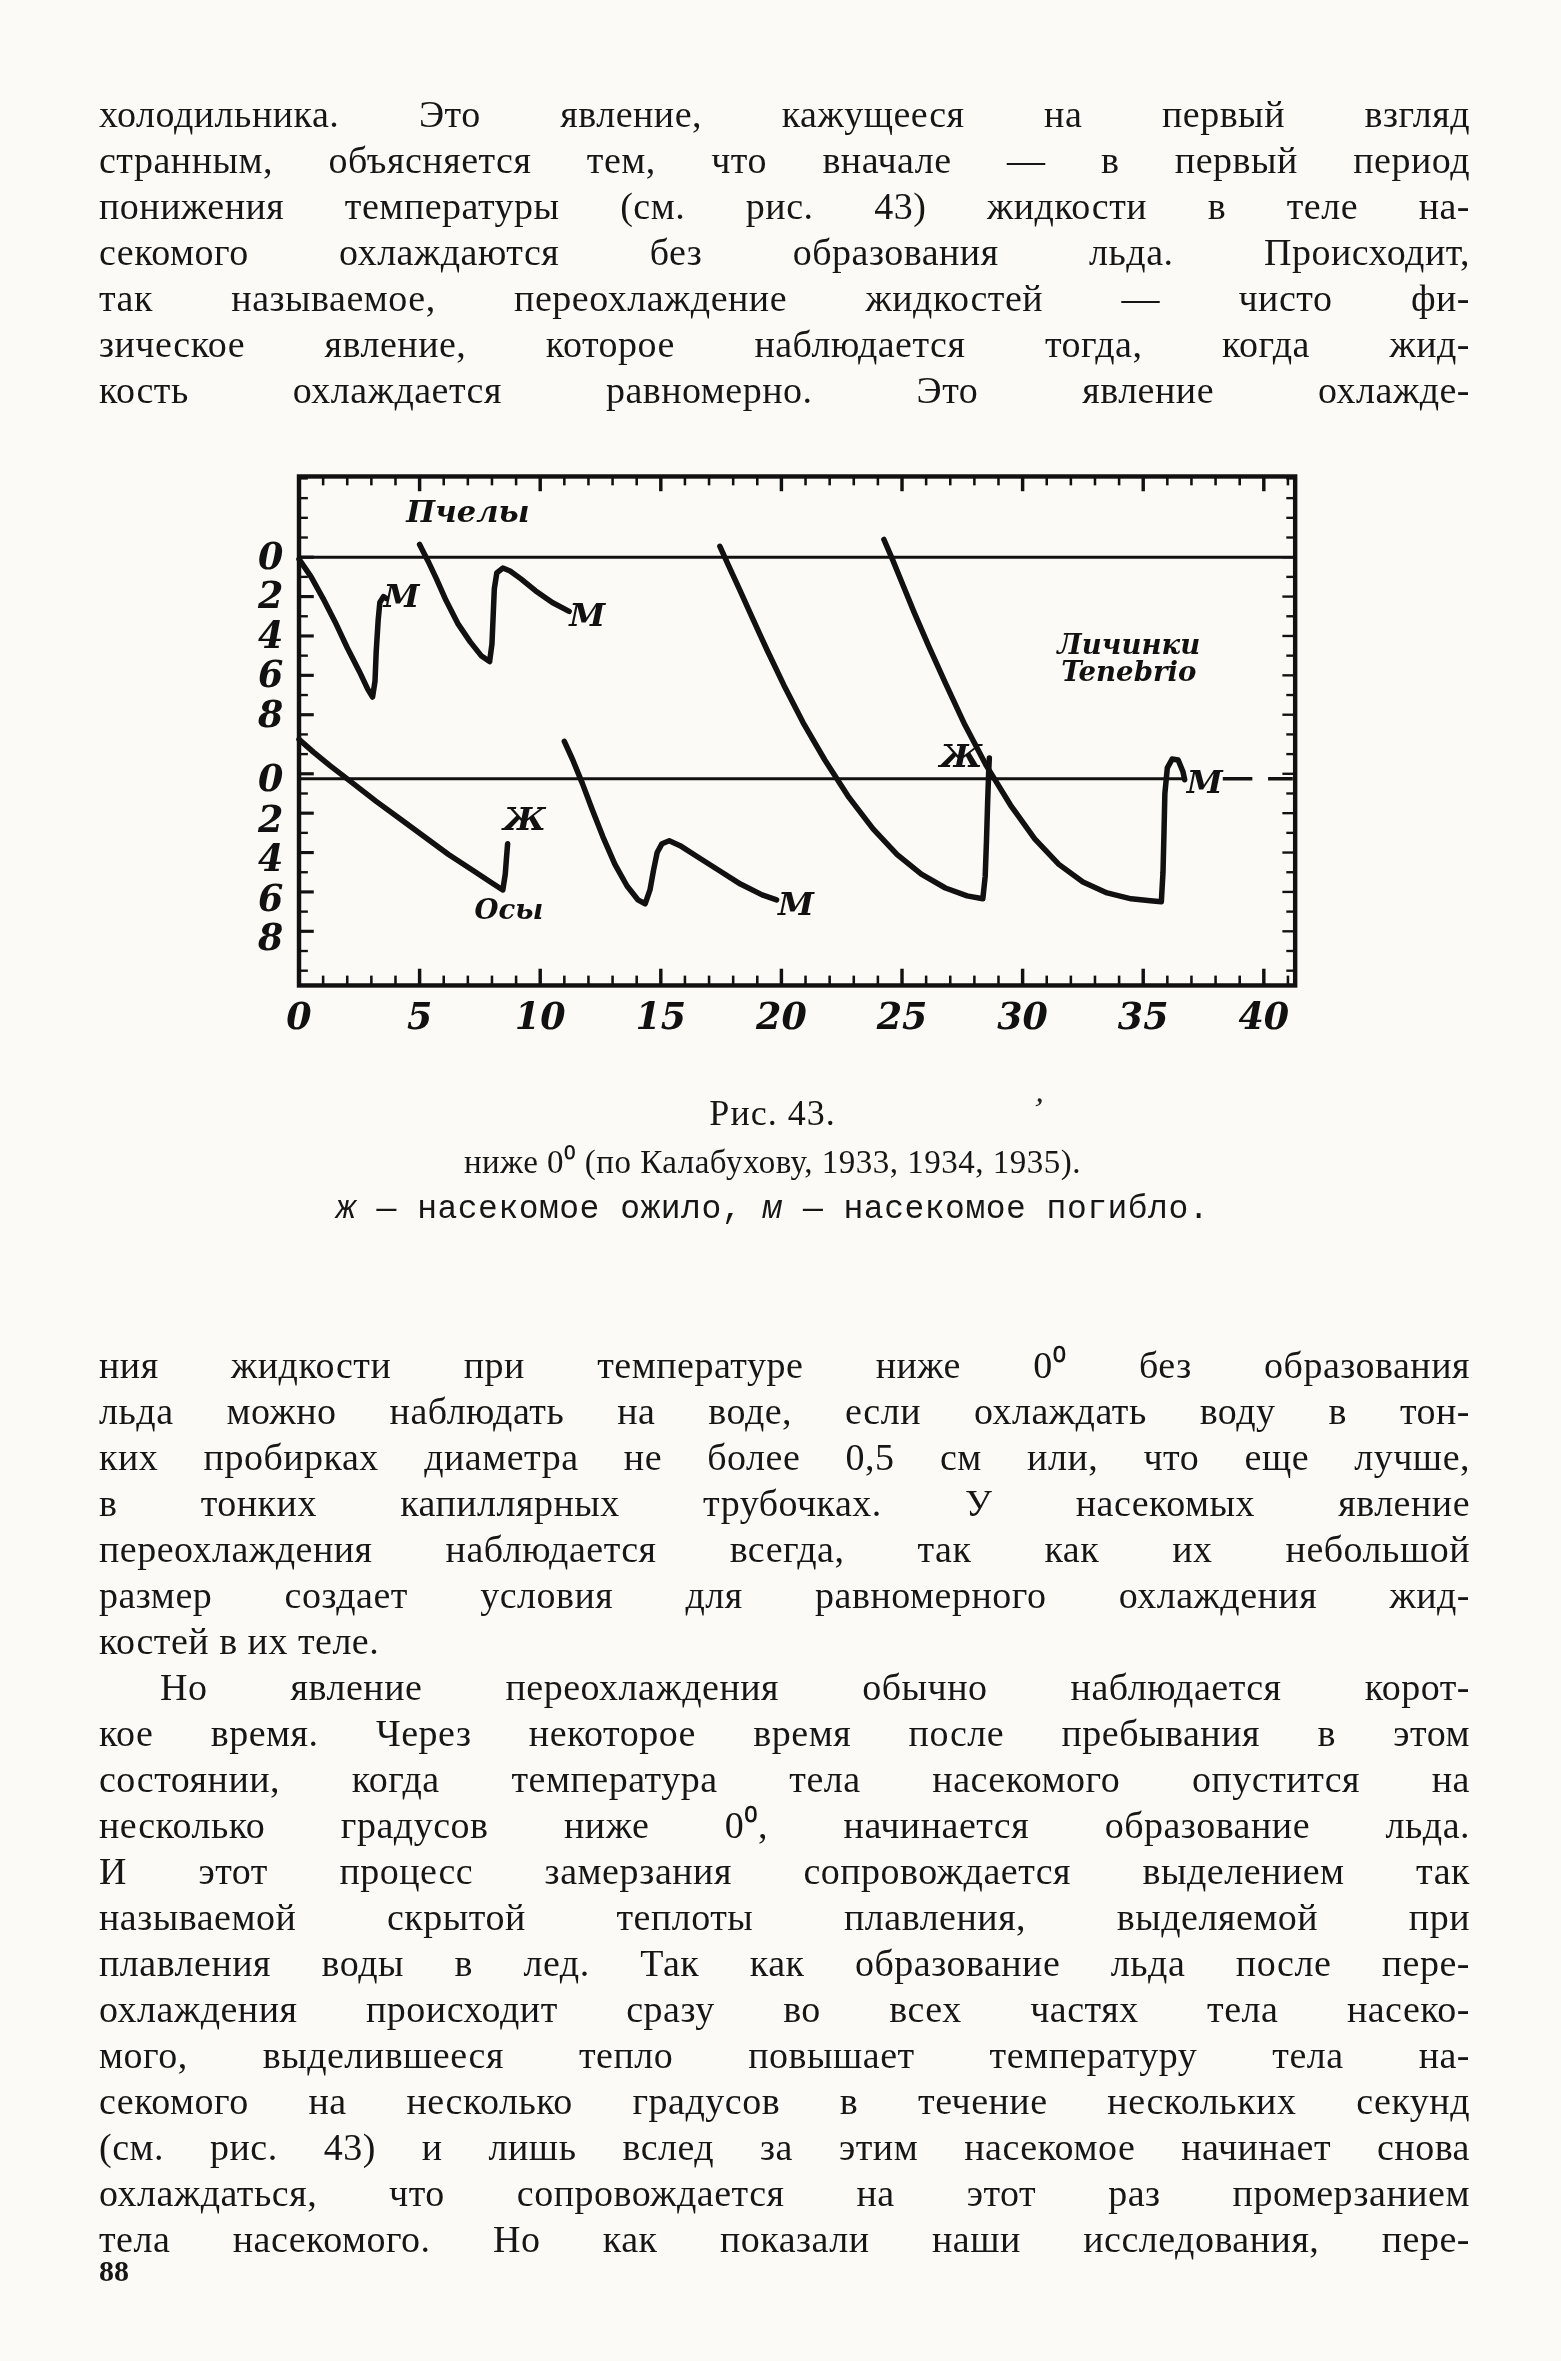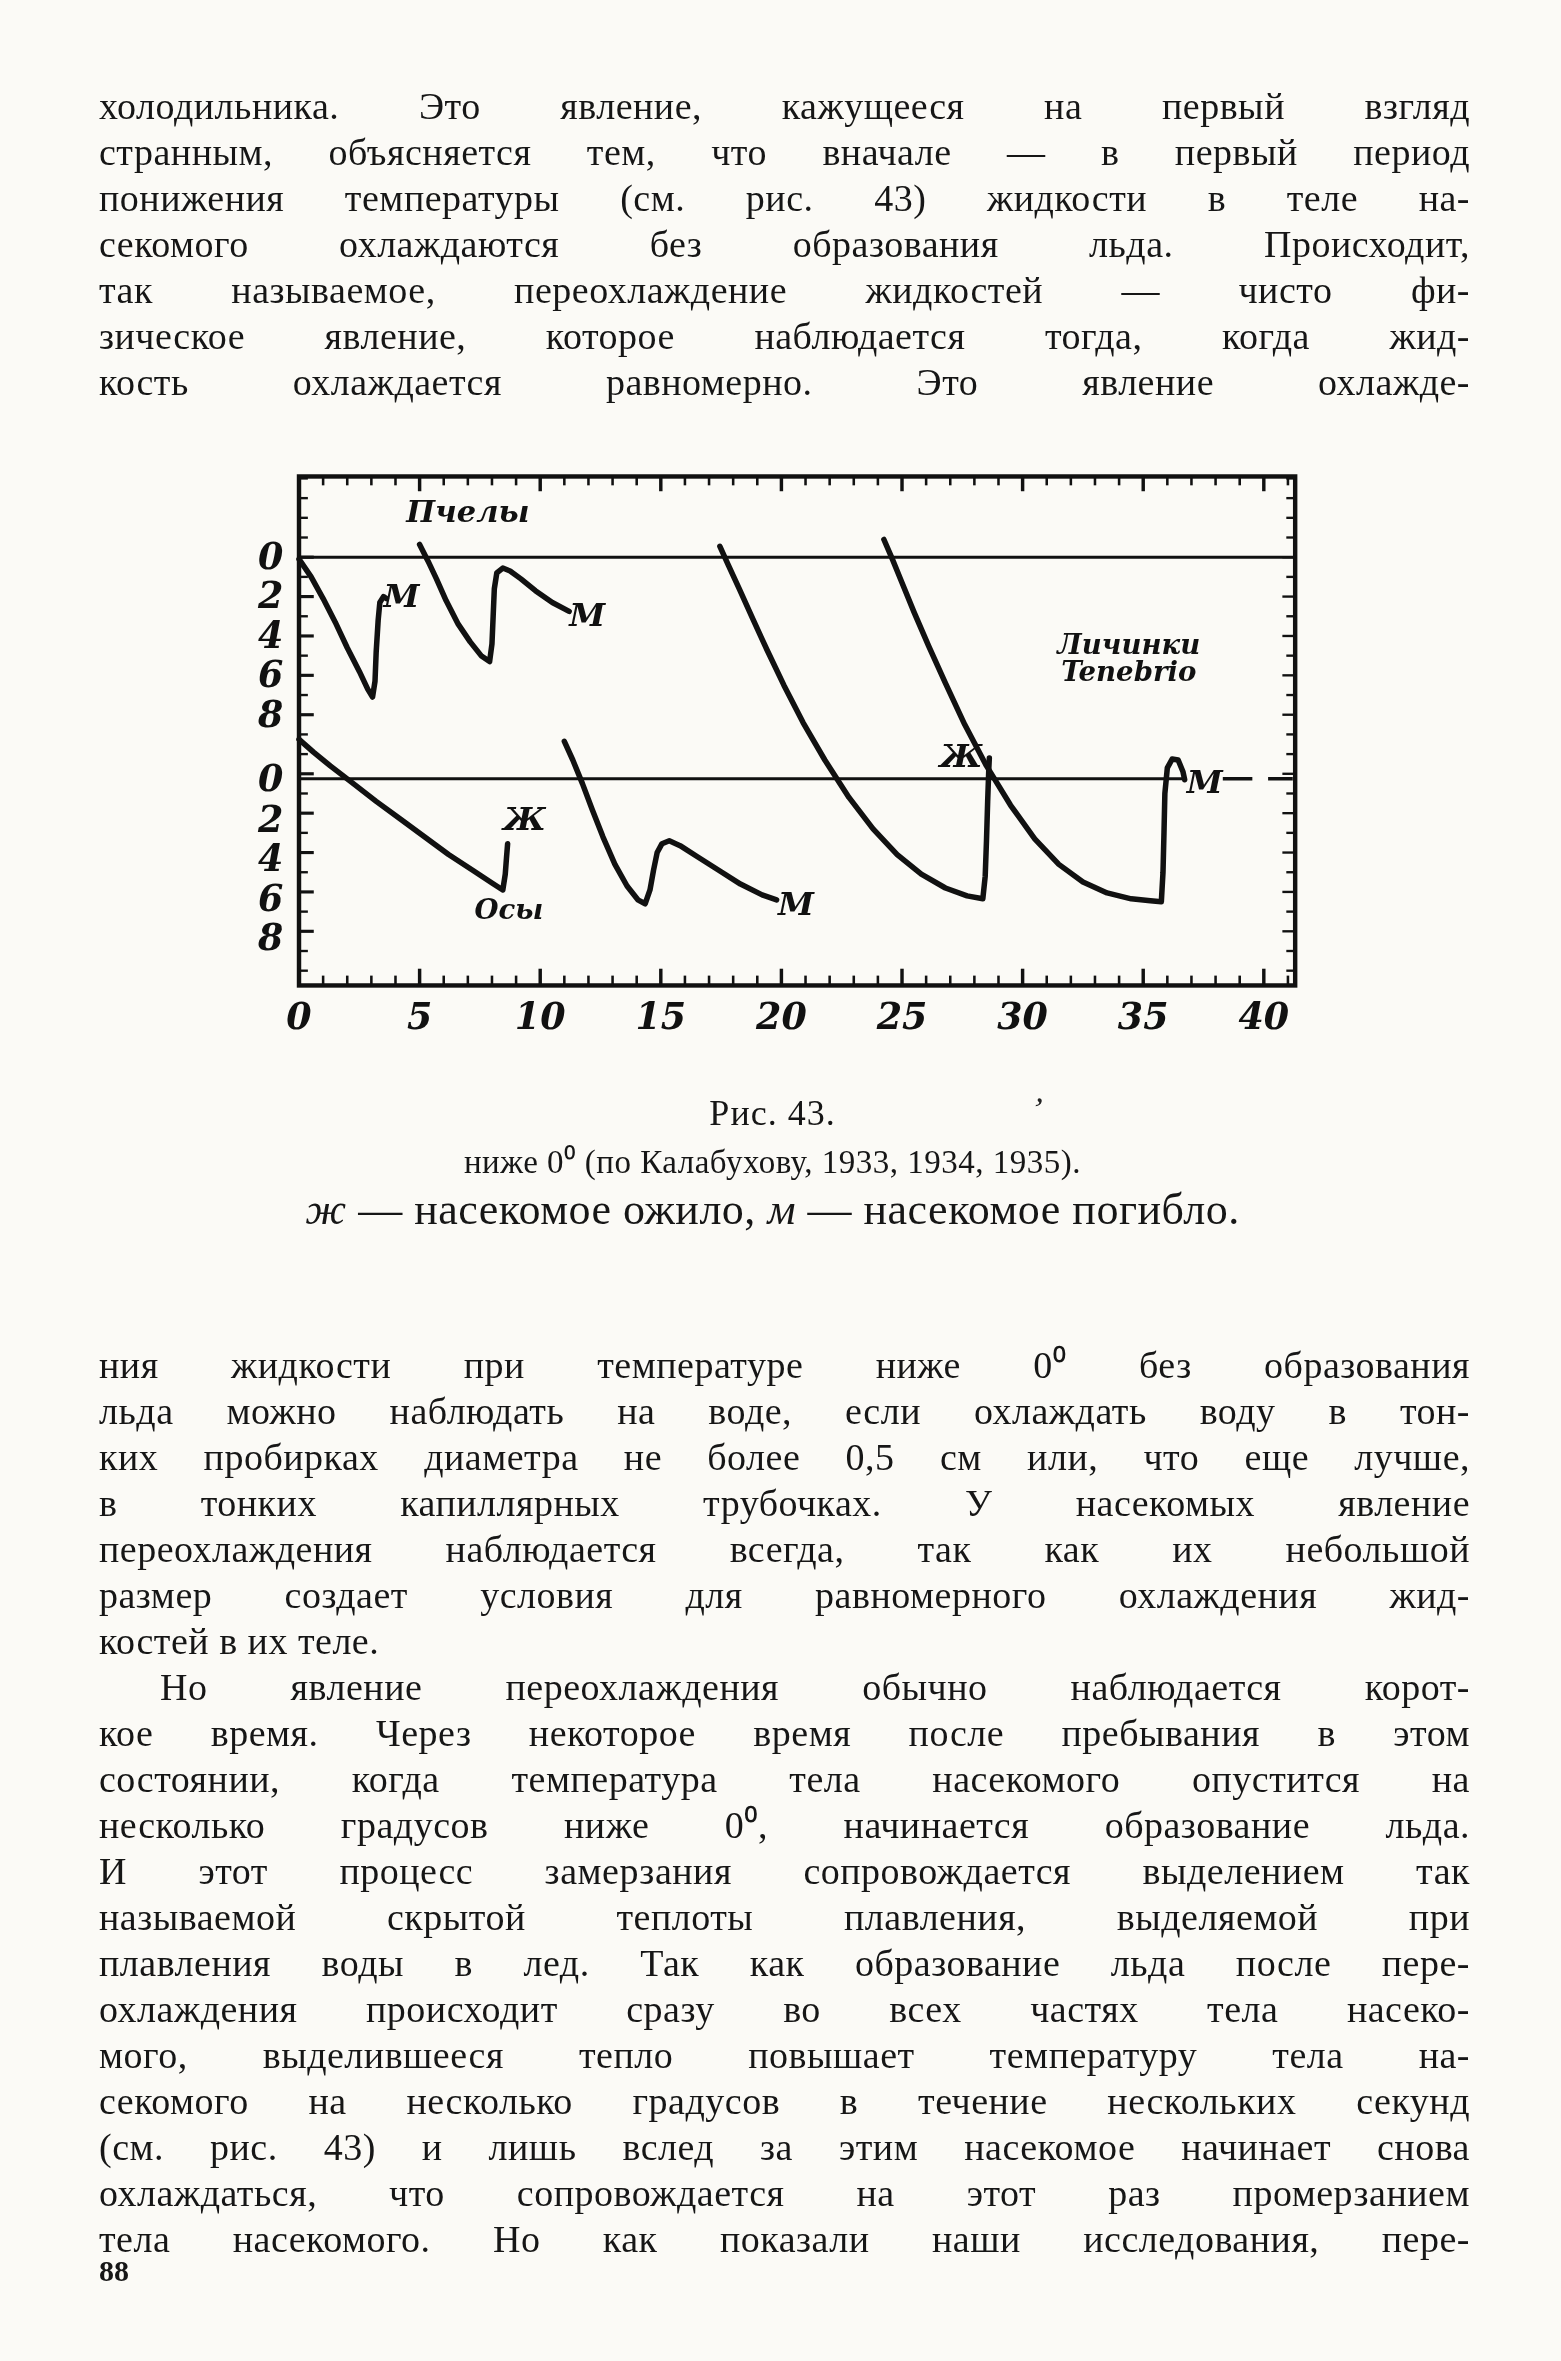--- a/index.html
+++ b/index.html
@@ -6,34 +6,34 @@
   .page{position:relative;width:1561px;height:2361px;background:#fbfaf6;color:#161616;
         font-family:"Liberation Serif", serif;overflow:hidden;}
   .textblock{position:absolute;left:99px;width:1371px;}
   .line{font-size:38px;line-height:46px;white-space:nowrap;
         text-align:justify;text-align-last:justify;letter-spacing:0.5px;}
   .line.nojust{text-align-last:left;}
   .line.indent{padding-left:61px;}
   .caption{position:absolute;left:87px;width:1371px;text-align:center;}
   .cap-title{font-size:36px;line-height:49px;letter-spacing:1px;}
   .cap-line{font-size:33px;line-height:48px;letter-spacing:0.5px;}
-  .cap-legend{font-size:44px;line-height:48px;letter-spacing:0.5px;}
+  .cap-legend{font-size:33px;line-height:48px;letter-spacing:0.5px;font-family:Liberation Mono, monospace;}
   .it{font-style:italic;}
   .pagenum{position:absolute;left:99px;top:2254px;font-size:30px;font-weight:bold;}
   .stray{position:absolute;left:1032px;top:1091px;font-size:33px;color:#222;transform:rotate(12deg);}
   #chart{position:absolute;left:138px;top:443px;}
   .chart-num{font-family:"DejaVu Serif", serif;font-style:italic;font-weight:600;}
   .chart-lab{font-family:"DejaVu Serif", serif;font-style:italic;font-weight:600;}
 </style>
 </head>
 <body>
 
 <div class="page">
 
-  <div class="textblock" style="top:83px">
+  <div class="textblock" style="top:91px">
     <div class="line">холодильника. Это явление, кажущееся на первый взгляд</div>
     <div class="line">странным, объясняется тем, что вначале — в первый период</div>
     <div class="line">понижения температуры (см. рис. 43) жидкости в теле на-</div>
     <div class="line">секомого охлаждаются без образования льда. Происходит,</div>
     <div class="line">так называемое, переохлаждение жидкостей — чисто фи-</div>
     <div class="line">зическое явление, которое наблюдается тогда, когда жид-</div>
     <div class="line">кость охлаждается равномерно. Это явление охлажде-</div>
   </div>
 
   <svg id="chart" width="1212" height="635" viewBox="0 0 1230 645">

